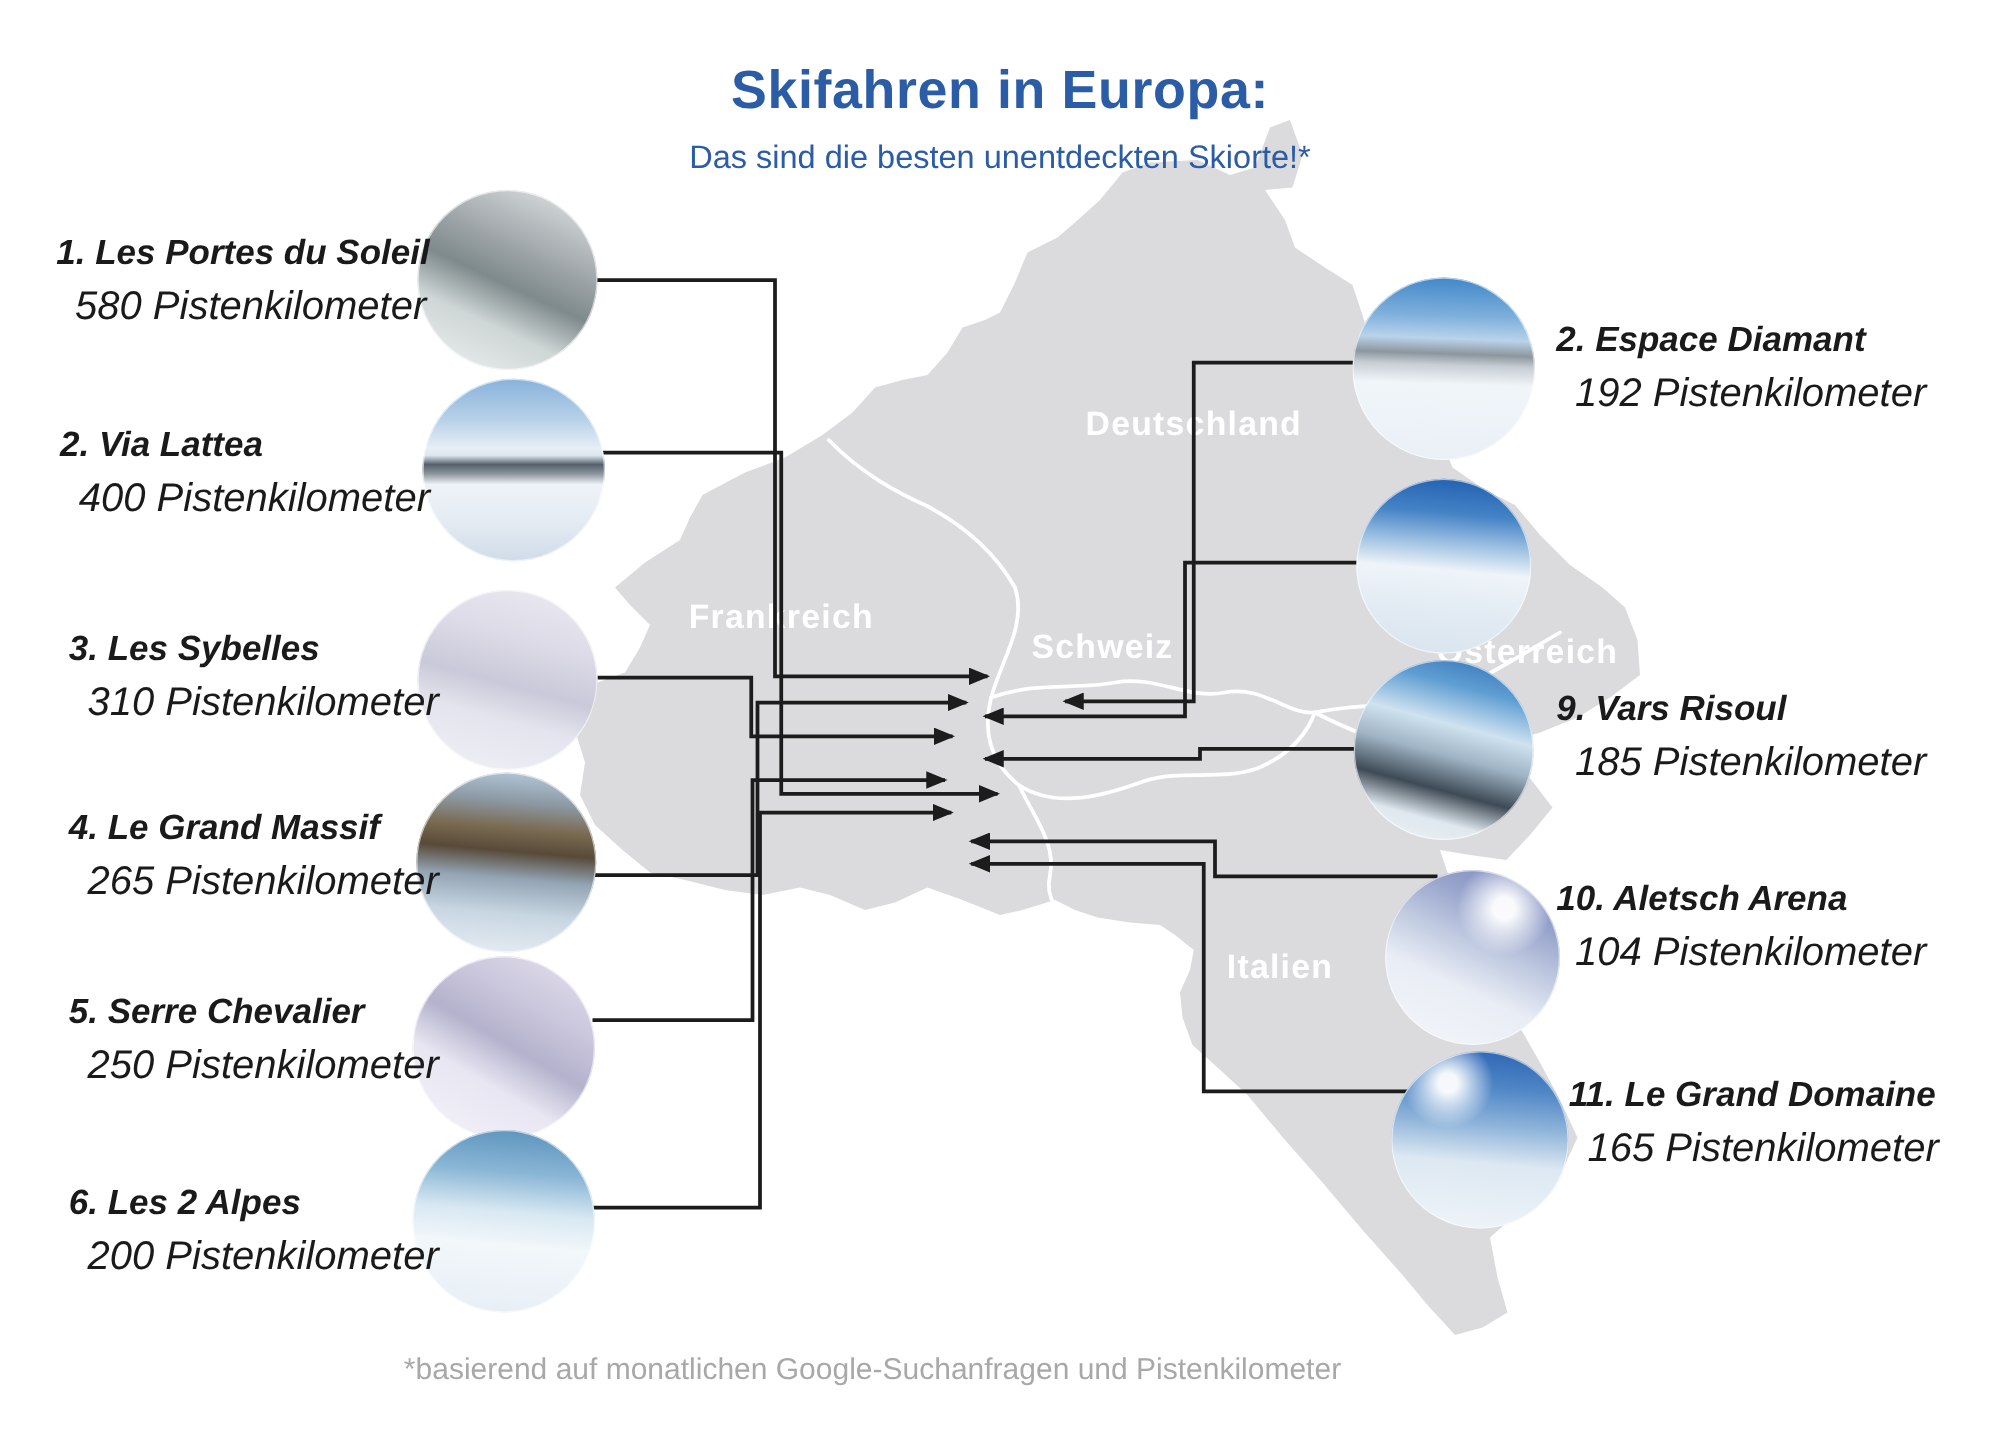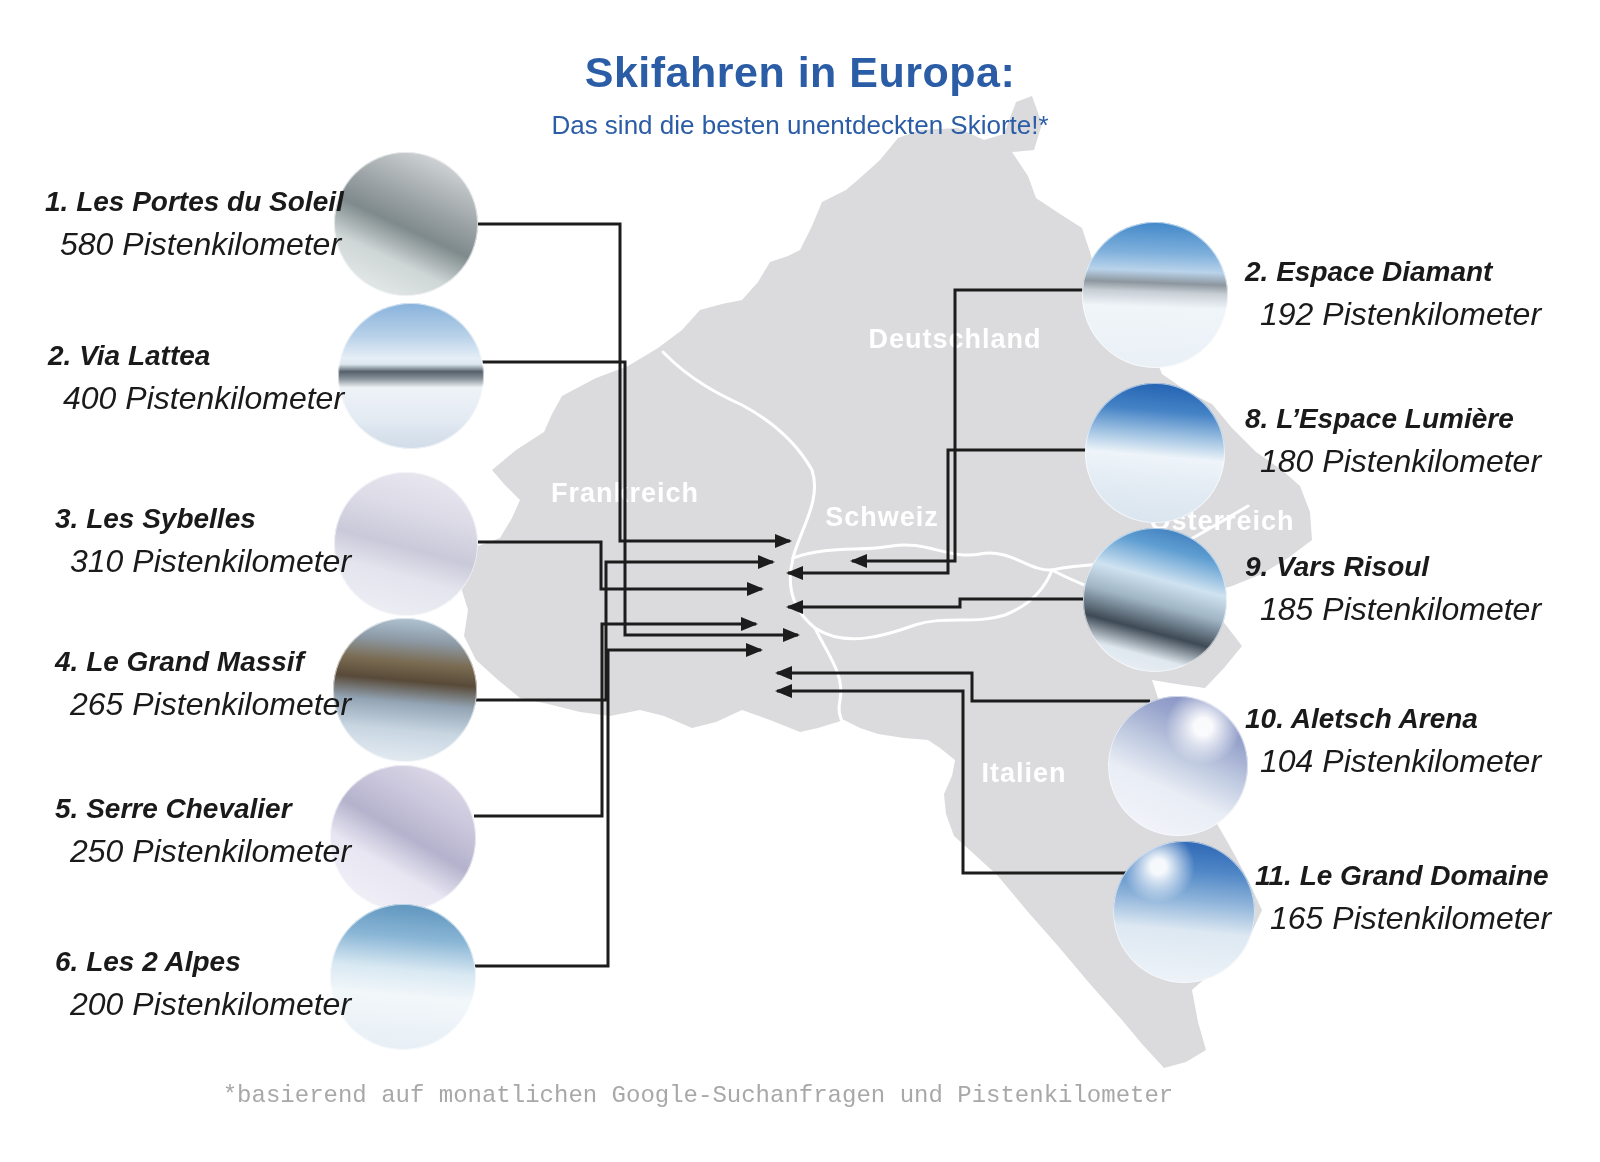--- a/index.html
+++ b/index.html
@@ -11,21 +11,21 @@
   .title-main{font-size:43px;font-weight:bold;letter-spacing:.5px;margin-top:24px;}
   .title-sub{font-size:26px;font-weight:normal;margin-top:13px;}
   svg.map-layer{position:absolute;left:0;top:0;z-index:1;}
   svg.connector-layer{position:absolute;left:0;top:0;z-index:2;}
   .map-label{fill:#ffffff;font-family:"Liberation Sans",sans-serif;font-weight:bold;font-size:27px;letter-spacing:1px;}
   .photo{position:absolute;border-radius:50%;z-index:3;box-shadow:0 0 0 1px rgba(255,255,255,.6) inset;}
   .entry{position:absolute;color:#1a1a1a;z-index:5;font-style:italic;}
   .entry .name{font-size:28px;font-weight:bold;white-space:nowrap;}
   .entry .km{font-size:32px;font-weight:normal;margin-top:8px;padding-left:15px;white-space:nowrap;}
   .footnote{position:absolute;left:0;top:1082px;width:1396px;text-align:center;
-    font-size:24px;color:#a8a8a8;z-index:5;font-family:Liberation Mono, monospace;}
+    font-size:24px;color:#a8a8a8;z-index:5;}
   
   .p1{background:linear-gradient(205deg,#e8e9ea 0%,#c2c7c9 18%,#9aa1a4 38%,#7e8a8c 52%,#cfd6d6 70%,#eef1f1 100%);}
   .p2{background:linear-gradient(180deg,#88b2dc 0%,#b6d0e8 22%,#e6eef6 38%,#dce6ef 42%,#55606b 47%,#8a949c 52%,#eef3f7 58%,#e4ebf3 78%,#d0dce8 100%);}
   .p3{background:linear-gradient(195deg,#eceaf1 0%,#dddbe7 30%,#c9c9d9 52%,#e4e4ee 68%,#f0f0f6 100%);}
   .p4{background:linear-gradient(185deg,#b9cede 0%,#8d9aa6 18%,#7a6b52 32%,#584a38 44%,#93a4b4 58%,#c8d6e2 76%,#e8eef4 100%);}
   .p5{background:linear-gradient(210deg,#e6e3ee 0%,#cac6dc 30%,#b4b2cc 48%,#e8e6f2 66%,#f4f3f9 100%);}
   .p6{background:linear-gradient(185deg,#5890ba 0%,#8ab6d6 25%,#d8e8f2 45%,#f2f7fa 62%,#e6eef5 100%);}
   .p7{background:linear-gradient(182deg,#3c85c8 0%,#7fb0dc 22%,#b9d3ea 34%,#8d969e 42%,#c7ced4 48%,#f0f5f9 58%,#e9f0f6 100%);}
   .p8{background:linear-gradient(185deg,#1d5cae 0%,#4583c6 22%,#9fc2e2 38%,#eef4f9 52%,#e2ebf3 74%,#d9e4ee 100%);}
   .p9{background:linear-gradient(195deg,#2e6cb2 0%,#5f9ed2 20%,#cfe2f0 38%,#9fb4c4 52%,#3e4a55 68%,#dfe8ef 82%,#eef3f7 100%);}
@@ -129,24 +129,20 @@
   </div>
   <div class="entry" style="left:55px;top:946px">
     <div class="name">6. Les 2 Alpes</div>
     <div class="km">200 Pistenkilometer</div>
   </div>
 
   <div class="entry" style="left:1245px;top:256px">
     <div class="name">2. Espace Diamant</div>
     <div class="km">192 Pistenkilometer</div>
   </div>
-  <div class="entry" style="left:1245px;top:403px">
-    <div class="name">8. L’Espace Lumière</div>
-    <div class="km">180 Pistenkilometer</div>
-  </div>
   <div class="entry" style="left:1245px;top:551px">
     <div class="name">9. Vars Risoul</div>
     <div class="km">185 Pistenkilometer</div>
   </div>
   <div class="entry" style="left:1245px;top:703px">
     <div class="name">10. Aletsch Arena</div>
     <div class="km">104 Pistenkilometer</div>
   </div>
   <div class="entry" style="left:1255px;top:860px">
     <div class="name">11. Le Grand Domaine</div>

